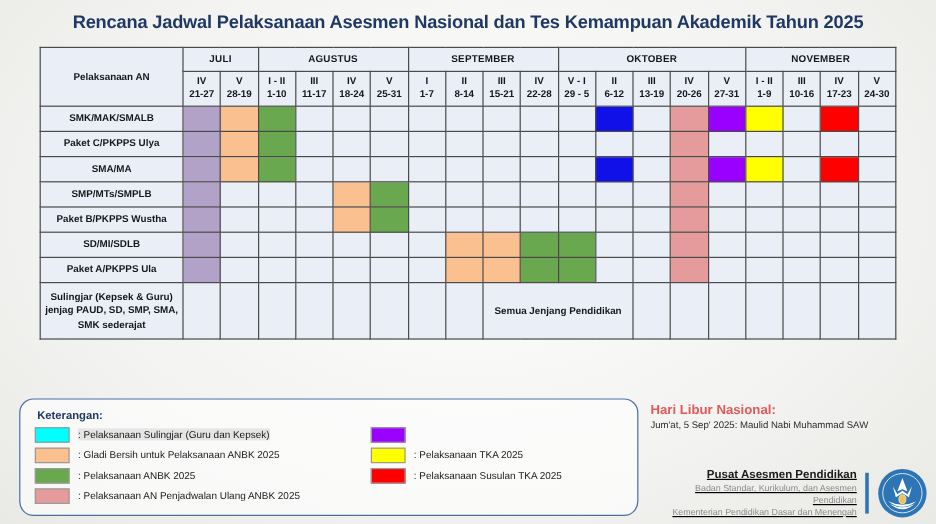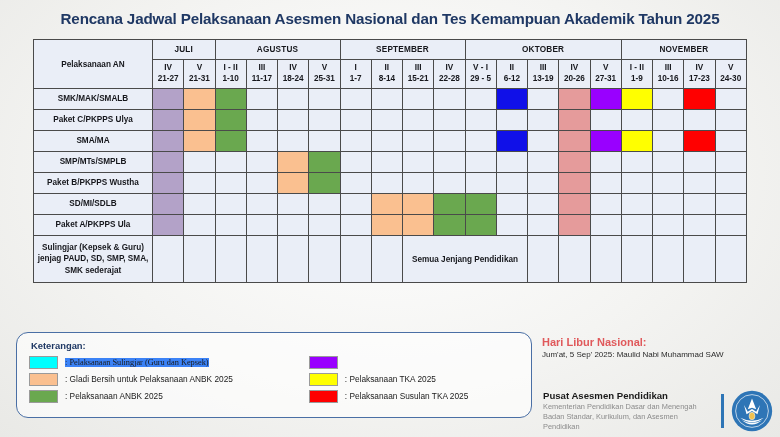--- a/index.html
+++ b/index.html
@@ -99,21 +99,21 @@
   .f-gladitka  { background: #9900FF !important; }
   .f-tka       { background: #FFFF00 !important; }
   .f-susultka  { background: #FF0000 !important; }
 
   
   .legend-box {
     position: absolute;
     left: 16px;
     top: 332px;
     width: 516px;
-    height: 86px;
+    height: 98px;
     border: 1.4px solid #4A6FA5;
     border-radius: 12px;
     background: rgba(255,255,255,0.62);
     padding: 7px 13px 0 12px;
   }
   .legend-title {
     color: #1F3864;
     font-weight: bold;
     font-size: 9.4px;
     margin: 0 0 3px 2px;
@@ -132,21 +132,21 @@
     height: 13px;
     border: 0.6px solid #9a9a9a;
     flex: 0 0 auto;
   }
   .leg-tx {
     font-size: 8.3px;
     color: #1a1a1a;
     margin-left: 7px;
     white-space: nowrap;
   }
-  .leg-hl { background: #3b82f6; font-family: Liberation Serif, serif; }
+  .leg-hl { background: #e5e5e5; }
 
   
   .holiday {
     position: absolute;
     left: 542px;
     top: 336px;
   }
   .holiday-title {
     color: #E0595B;
     font-weight: bold;
@@ -158,21 +158,21 @@
     font-size: 8px;
   }
   .org {
     position: absolute;
     left: 543px;
     top: 390px;
     width: 237px;
     display: flex;
     align-items: center;
   }
-  .org-text { text-align: left; width: 178px; padding-right: 24px; }
+  .org-text { text-align: right; width: 178px; padding-right: 7px; text-decoration: underline; }
   .org-name {
     color: #1a1a1a;
     font-weight: bold;
     font-size: 9.6px;
     line-height: 1.25;
   }
   .org-sub {
     color: #8b8b8b;
     font-size: 7.4px;
     line-height: 1.35;
@@ -204,21 +204,21 @@
           <th class="monthhead" colspan="4">NOVEMBER</th>
         </tr>
       <tr>
 
       <th class="weekhead">
             <span class="wk">IV</span>
             <span class="wk">21-27</span>
           </th>
           <th class="weekhead">
             <span class="wk">V</span>
-            <span class="wk">21-31</span>
+            <span class="wk">28-19</span>
           </th>
           <th class="weekhead">
             <span class="wk">I - II</span>
             <span class="wk">1-10</span>
           </th>
           <th class="weekhead">
             <span class="wk">III</span>
             <span class="wk">11-17</span>
           </th>
           <th class="weekhead">
@@ -471,20 +471,24 @@
           <div class="leg-tx leg-hl">: Pelaksanaan Sulingjar (Guru dan Kepsek)</div>
         </div>
         <div class="leg-item">
           <div class="leg-sw" style="background: rgb(250, 192, 144);"></div>
           <div class="leg-tx">: Gladi Bersih untuk Pelaksanaan ANBK 2025</div>
         </div>
         <div class="leg-item">
           <div class="leg-sw" style="background: rgb(106, 168, 79);"></div>
           <div class="leg-tx">: Pelaksanaan ANBK 2025</div>
         </div>
+        <div class="leg-item">
+          <div class="leg-sw" style="background: rgb(229, 155, 155);"></div>
+          <div class="leg-tx">: Pelaksanaan AN Penjadwalan Ulang ANBK 2025</div>
+        </div>
       </div>
     <div class="legend-col-right">
         <div class="leg-item">
           <div class="leg-sw" style="background: rgb(153, 0, 255);"></div>
         </div>
         <div class="leg-item">
           <div class="leg-sw" style="background: rgb(255, 255, 0);"></div>
           <div class="leg-tx">: Pelaksanaan TKA 2025</div>
         </div>
         <div class="leg-item">
@@ -496,22 +500,22 @@
 </div>
 
 <div class="holiday">
   <div class="holiday-title">Hari Libur Nasional:</div>
   <div class="holiday-text">Jum'at, 5 Sep' 2025: Maulid Nabi Muhammad SAW</div>
 </div>
 
 <div class="org">
   <div class="org-text">
     <div class="org-name">Pusat Asesmen Pendidikan</div>
+    <div class="org-sub">Badan Standar, Kurikulum, dan Asesmen Pendidikan</div>
     <div class="org-sub">Kementerian Pendidikan Dasar dan Menengah</div>
-    <div class="org-sub">Badan Standar, Kurikulum, dan Asesmen Pendidikan</div>
   </div>
   <div class="org-rule"></div>
   <div class="org-logo">
     <svg viewBox="0 0 100 100" width="42" height="42" aria-hidden="true">
       <circle cx="50" cy="50" r="48" fill="#2E75B6"></circle>
       <circle cx="50" cy="50" r="39" fill="none" stroke="#ffffff" stroke-width="1.6"></circle>
       <path d="M50 20 L40 46 L50 42 L60 46 Z" fill="#ffffff"></path>
       <path d="M31 36 L37 58 L50 50 L63 58 L69 36 L60 52 L50 45 L40 52 Z" fill="#ffffff"></path>
       <ellipse cx="50" cy="62" rx="7" ry="9" fill="#F2C14E" stroke="#ffffff" stroke-width="1.2"></ellipse>
       <path d="M22 66 Q50 88 78 66 Q50 80 22 66 Z" fill="#ffffff"></path>

